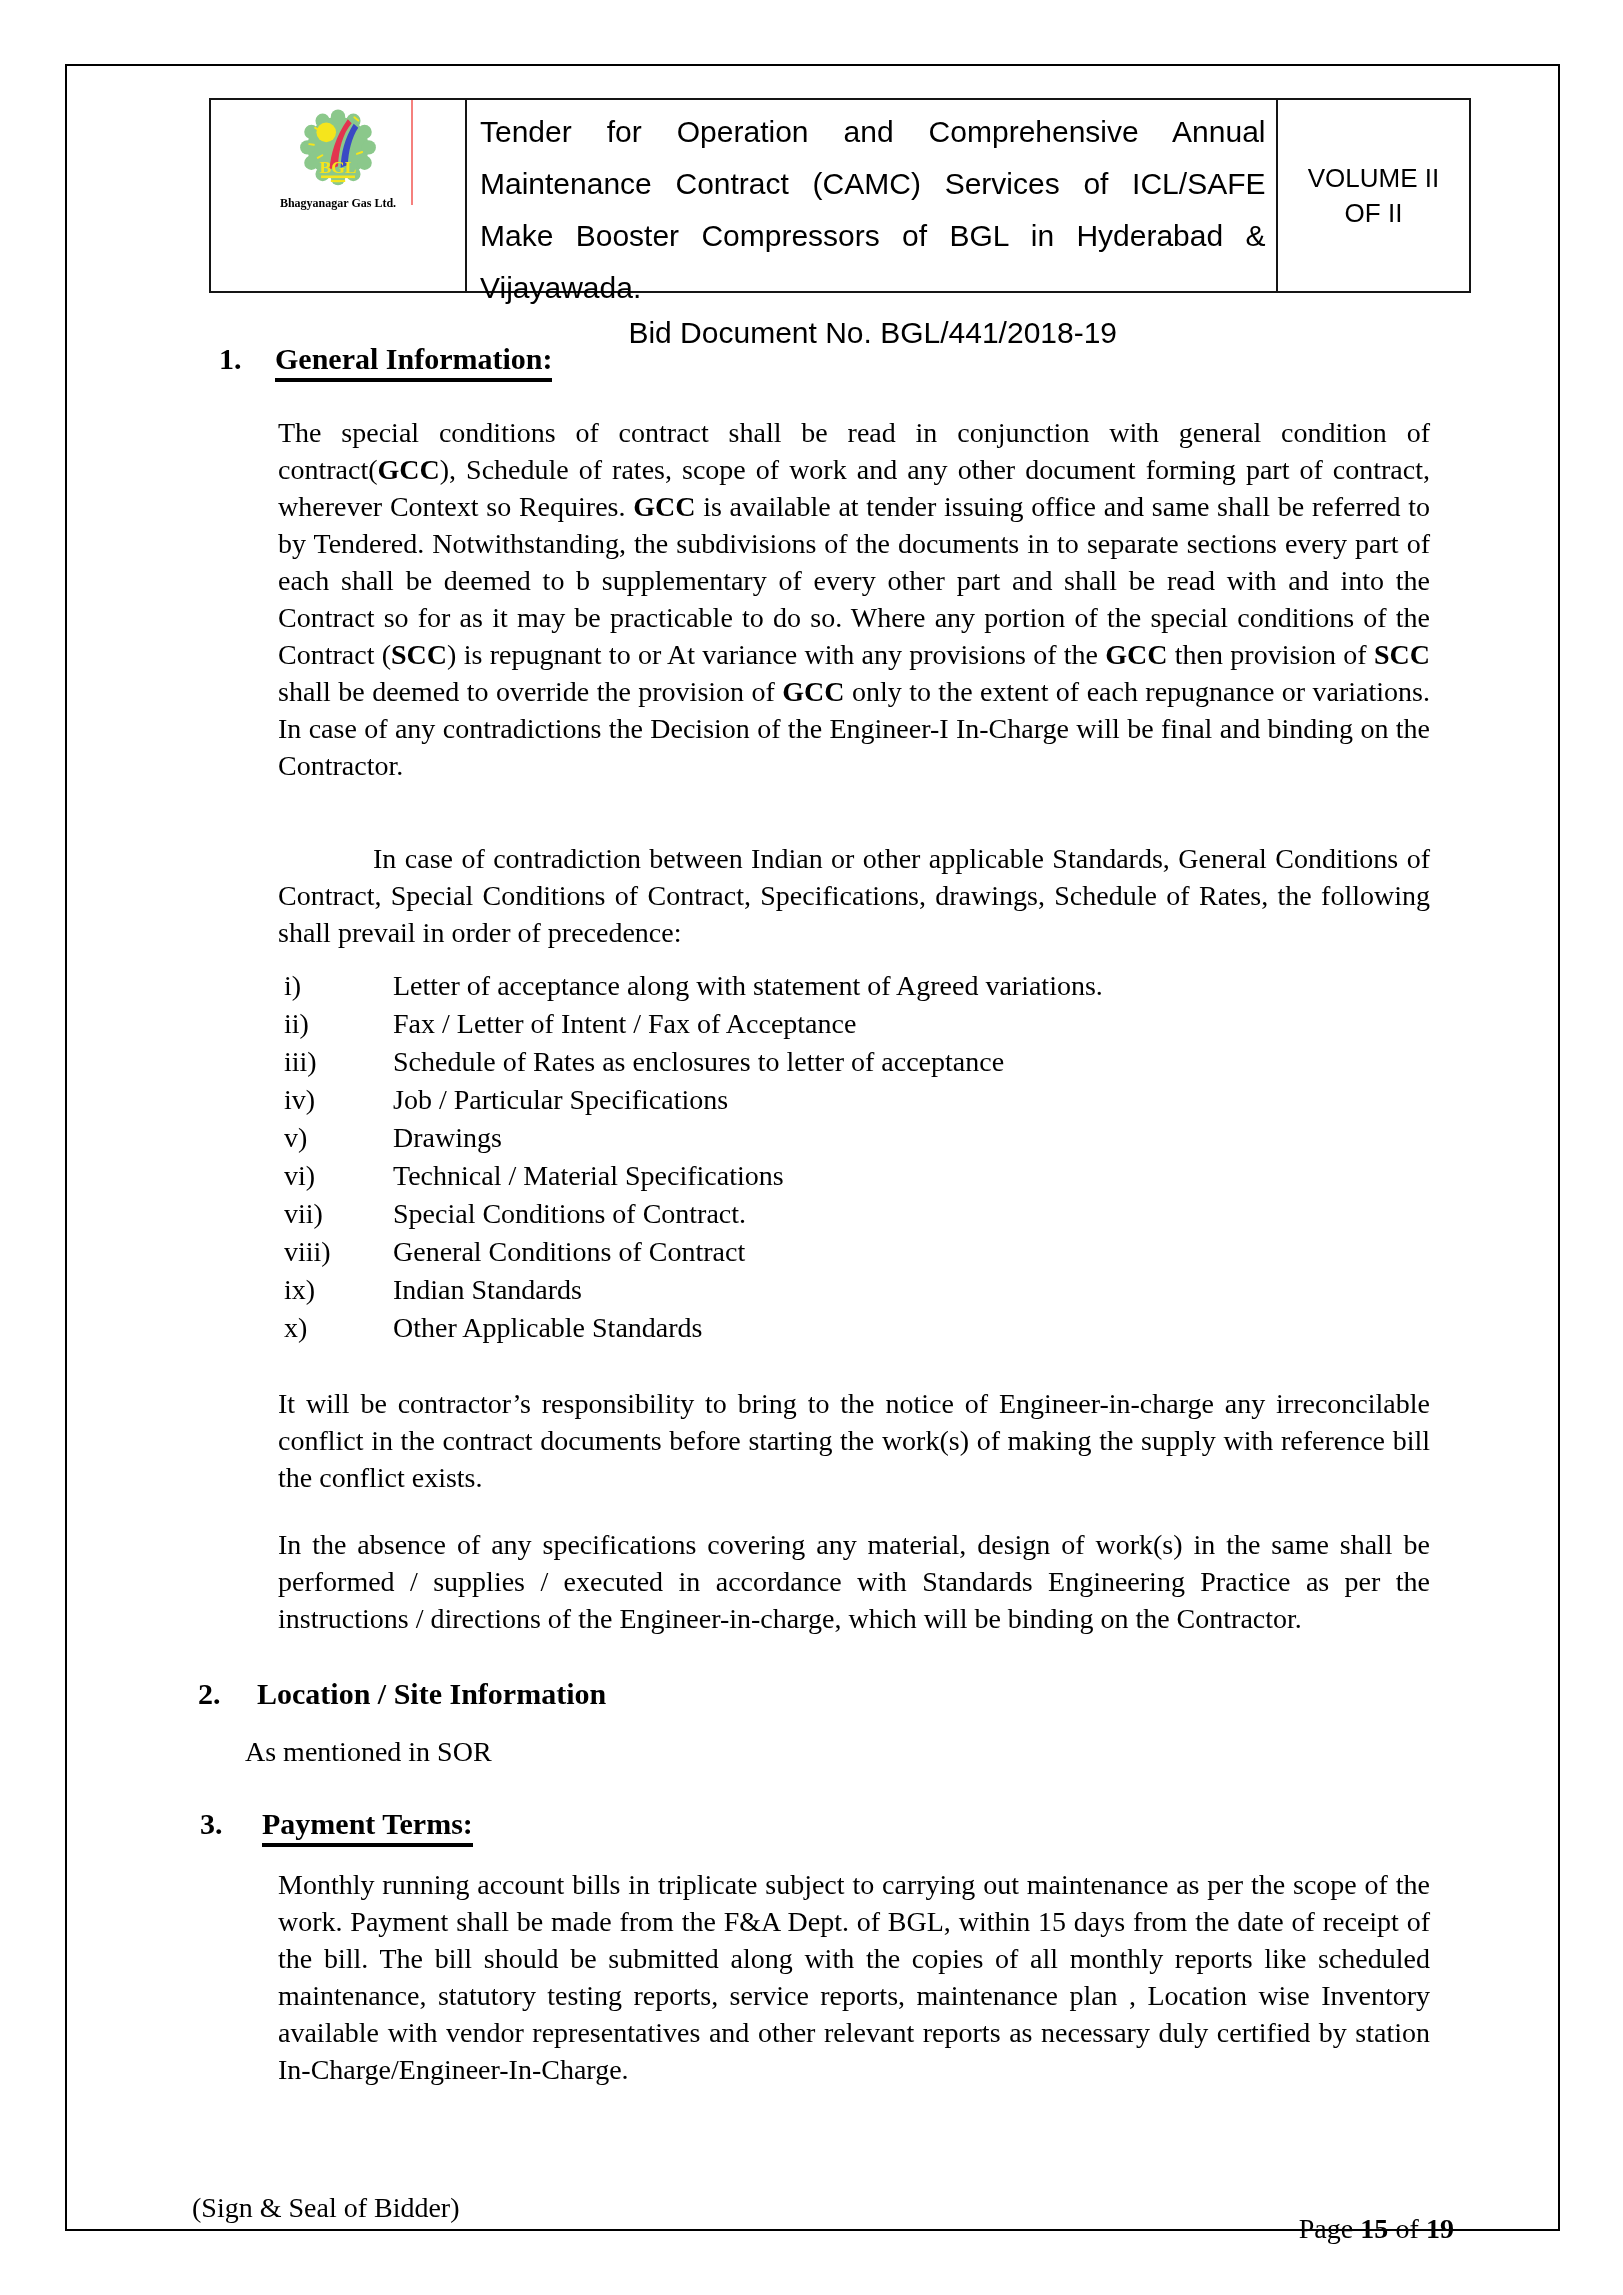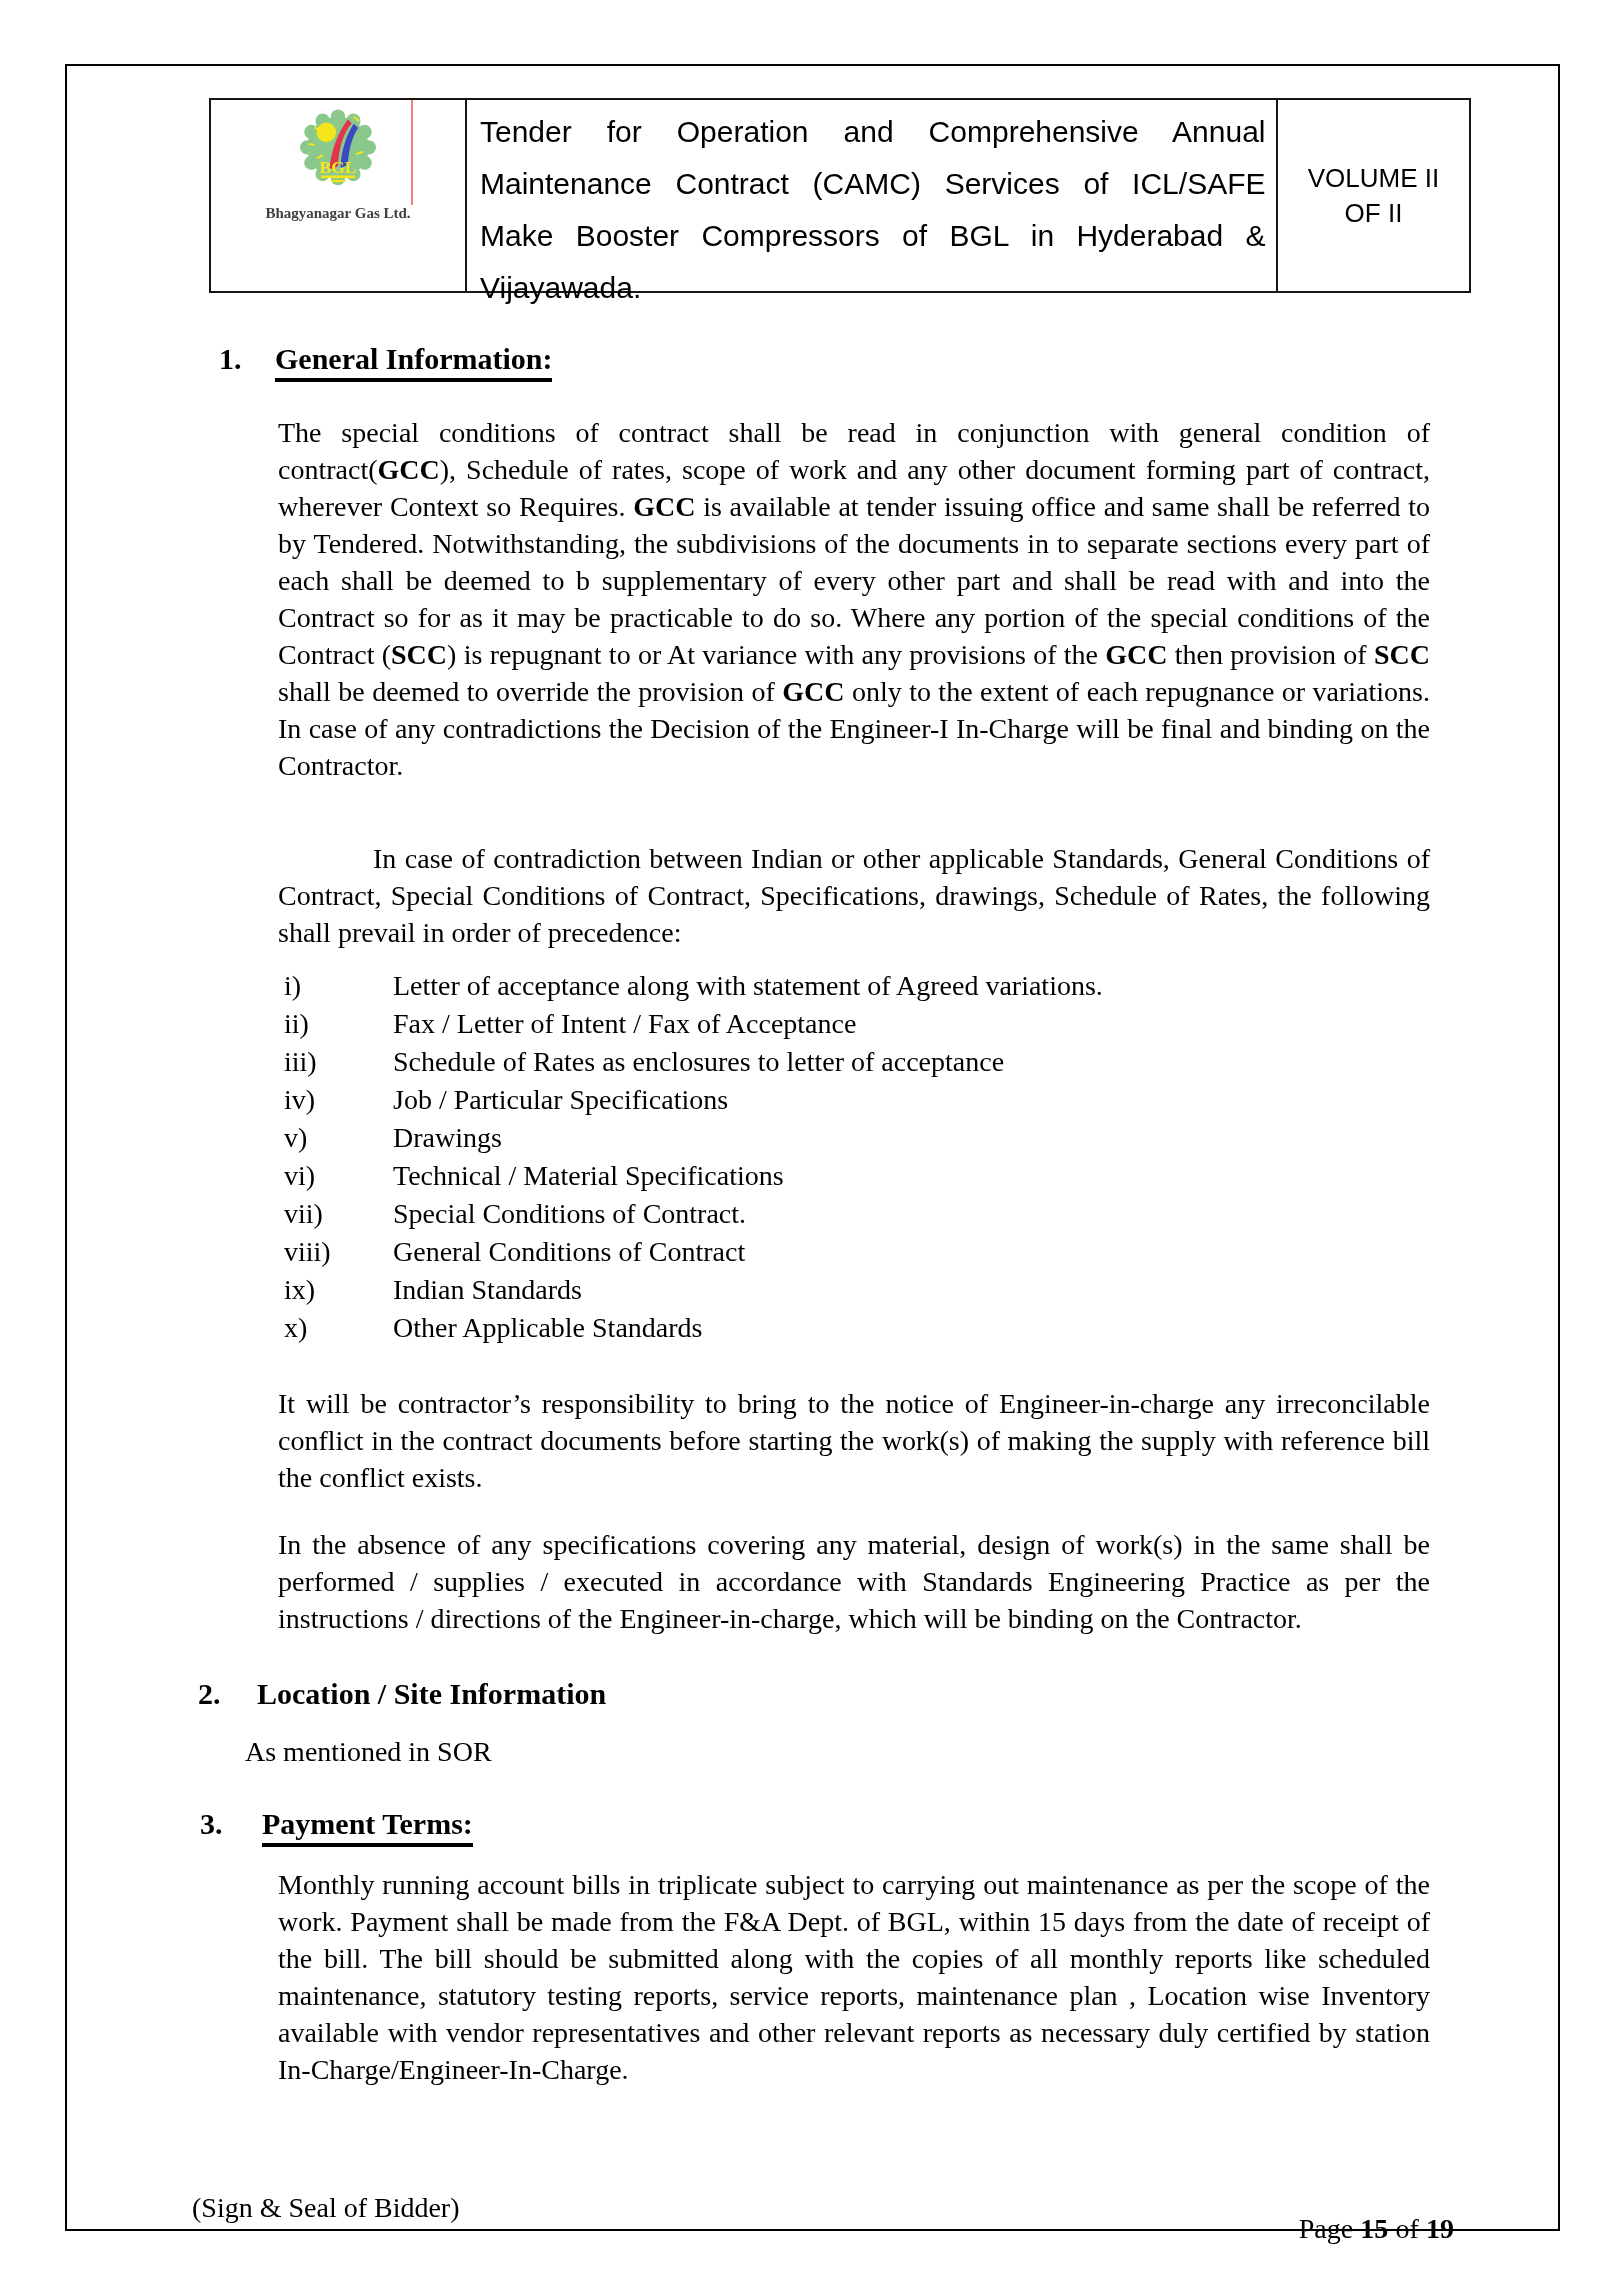--- a/index.html
+++ b/index.html
@@ -13,21 +13,21 @@
   .page-border { left:65px; top:64px; width:1495px; height:2167px; border:2.6px solid #000; }
 
   
   .header-table { left:209px; top:98px; width:1262px; height:195px; border:2px solid #151515; display:flex; background:#fff; }
   .logo-cell {
     width:256px; border-right:2px solid #151515; position:relative;
     display:flex; flex-direction:column; align-items:center; padding-top:7.9px;
     font-family:"Liberation Sans","DejaVu Sans",sans-serif;
   }
   .red-divider { position:absolute; right:52px; top:0; width:2px; height:105px; background:#f5807d; }
-  .logo-caption { font-family:"Liberation Serif","DejaVu Serif",serif; font-weight:bold; font-size:15px; color:#404040; margin-top:13px; }
+  .logo-caption { font-family:"Liberation Serif","DejaVu Serif",serif; font-weight:bold; font-size:12px; color:#000000; margin-top:4px; }
   .company-name { font-size:25px; line-height:31px; text-align:center; margin-top:5.9px; }
   .title-cell { flex:1; border-right:2px solid #151515; padding:5.9px 10.5px 0 13px; font-family:"Liberation Sans","DejaVu Sans",sans-serif; }
   .tender-title { font-size:30px; line-height:52px; text-align:justify; }
   .bid-doc { font-size:30px; line-height:38px; text-align:center; }
   .volume-cell {
     width:191px; display:flex; flex-direction:column; justify-content:center; align-items:center;
     font-family:Liberation Sans, sans-serif; font-size:26px; line-height:35px;
   }
 
   
@@ -94,20 +94,21 @@
       <path d="M99,24 C85,47 80,68 79,91 L90,87 C91,66 96,45 106,30 Z" fill="#3a49c4"></path>
       <text x="75" y="99" text-anchor="middle" font-family="Liberation Serif, serif" font-size="27" font-weight="bold" fill="#f5e51c">BGL</text>
       <rect x="49" y="103" width="52" height="4" fill="#f5e51c"></rect>
       <rect x="64" y="110" width="22" height="3" fill="#f5e51c"></rect>
     </svg>
     <div class="logo-caption">Bhagyanagar Gas Ltd.</div>
   </div>
 
   <div class="title-cell">
     <div class="tender-title">Tender for Operation and Comprehensive Annual Maintenance Contract (CAMC) Services of ICL/SAFE Make Booster Compressors of BGL in Hyderabad &amp; Vijayawada.</div>
+    <div class="bid-doc">Bid Document No. BGL/441/2018-19</div>
   </div>
 
   <div class="volume-cell">
     <div>VOLUME II</div>
     <div>OF II</div>
   </div>
 </div>
 
 <div class="abs h-sec h1">
   <span class="h-num">1.</span>

